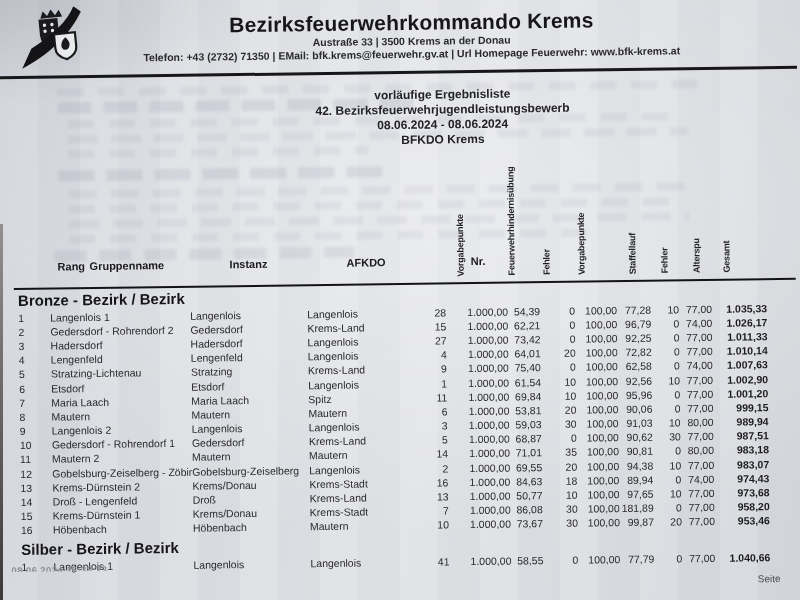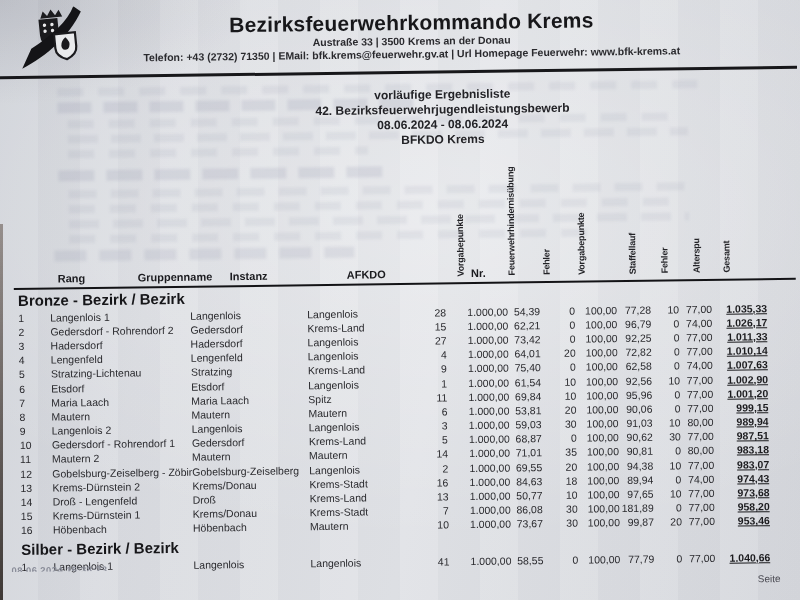--- a/index.html
+++ b/index.html
@@ -48,40 +48,40 @@
 
   .letterhead{position:absolute;left:20px;top:11px;width:790px;text-align:center;}
   .org{font-size:21px;font-weight:bold;color:#17171a;line-height:24px;letter-spacing:.2px;}
   .addr,.contact{font-size:10.5px;font-weight:bold;color:#2a2a2e;line-height:13px;}
 
   .rule-top{position:absolute;left:0;top:71px;width:800px;height:2.6px;background:#17171a;}
 
   .doc-title{position:absolute;left:95px;top:88px;width:700px;text-align:center;}
   .doc-title div{font-size:12px;font-weight:bold;line-height:15px;color:#232327;}
 
-  .colhead{position:absolute;top:268px;font-size:11px;font-weight:bold;color:#1b1b1f;padding-left:40px;}
-  .ch-rang{left:18px;} .ch-grp{left:50px;margin-left:48px;} .ch-inst{left:190px;} .ch-afkdo{left:307px;}
+  .colhead{position:absolute;top:256px;font-size:11px;font-weight:bold;color:#1b1b1f;padding-left:40px;}
+  .ch-rang{left:18px;} .ch-grp{left:50px;} .ch-inst{left:190px;} .ch-afkdo{left:307px;}
   .ch-nr{left:410px;width:36px;text-align:right;}
 
   .rot{
     position:absolute;bottom:323px;width:13px;
     writing-mode:vertical-rl;transform:rotate(180deg);
     font-size:9px;font-weight:bold;letter-spacing:-.2px;color:#232327;white-space:nowrap;
   }
   .rot0{left:456px;} .rot1{left:507px;} .rot2{left:542px;} .rot3{left:577px;}
   .rot4{left:628px;} .rot5{left:660px;} .rot6{left:692px;} .rot7{left:722px;}
 
   .rule-head{position:absolute;left:14px;top:283px;width:782px;height:2.4px;background:#131316;}
 
   .results{position:absolute;left:0;top:287px;width:800px;}
   .section-title{margin-left:18px;font-size:15px;font-weight:bold;color:#161619;line-height:17px;}
   table.res{border-collapse:collapse;table-layout:fixed;width:749px;margin-left:18px;margin-top:2px;}
   table.res td{padding:0;height:14.2px;font-size:10.5px;line-height:11px;color:#2a2a2e;overflow:hidden;white-space:nowrap;}
   table.res td.num{text-align:right;}
-  table.res td.total{font-weight:bold;color:#1b1b1e;text-decoration:underline;}
+  table.res td.total{font-weight:bold;color:#1b1b1e;}
   .sec2{margin-top:3px;}
 
   .timestamp{
     position:absolute;left:8px;top:560px;height:7px;width:150px;overflow:hidden;
     font-size:9.5px;font-weight:bold;color:#8a8d99;letter-spacing:.4px;
   }
   .pagelabel{position:absolute;left:754px;top:578px;width:60px;font-size:10px;color:#4a4a52;}
 </style>
 </head>
 <body>

